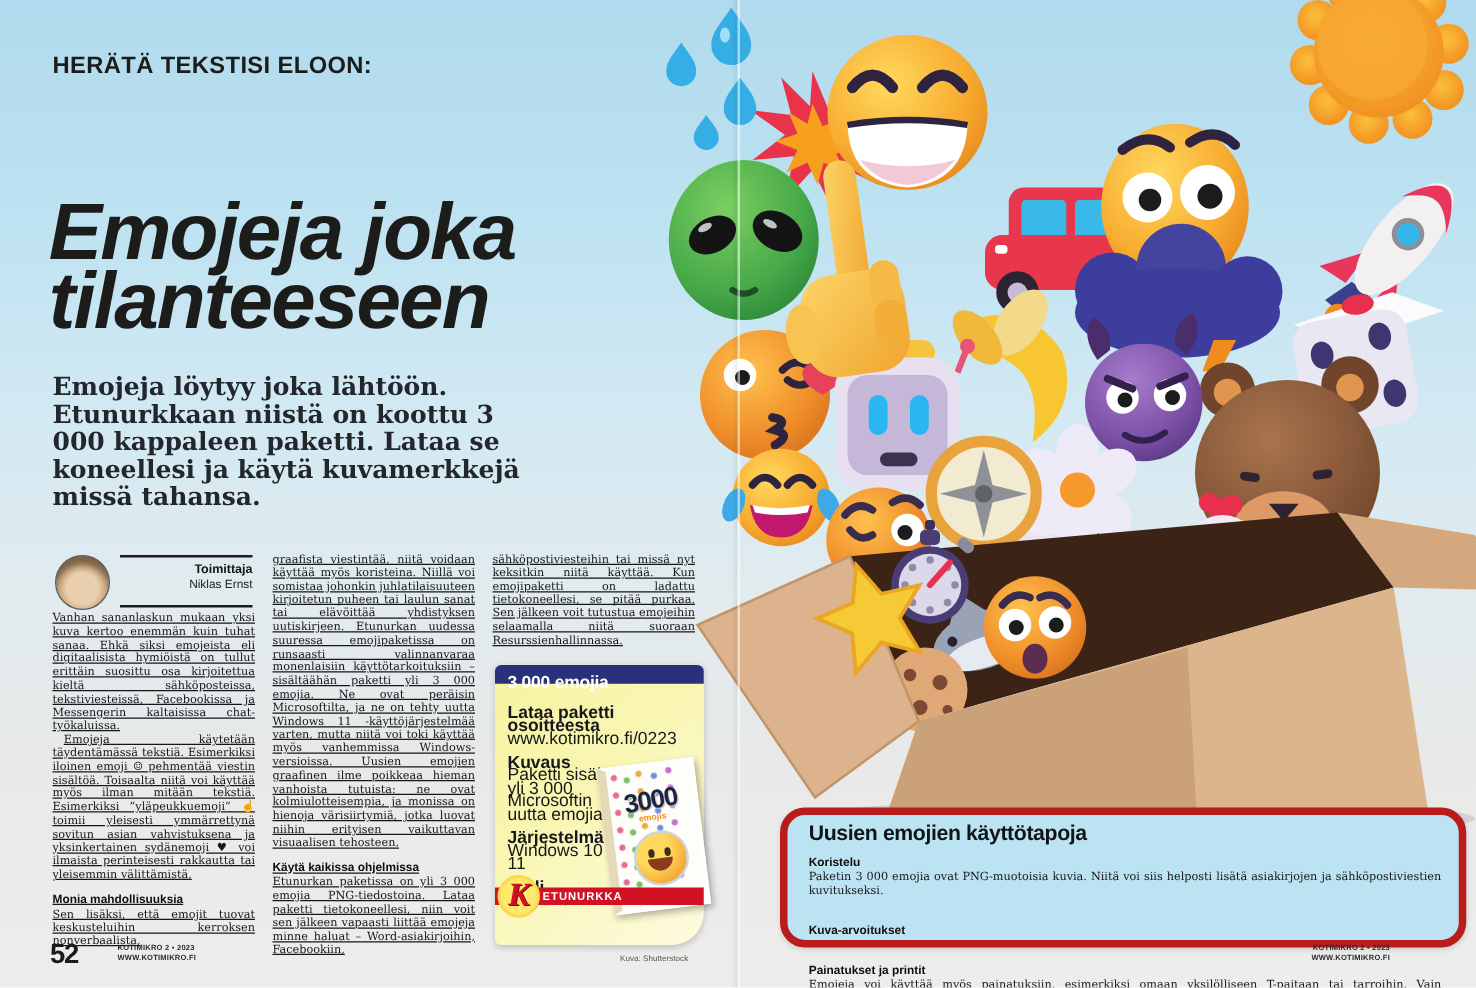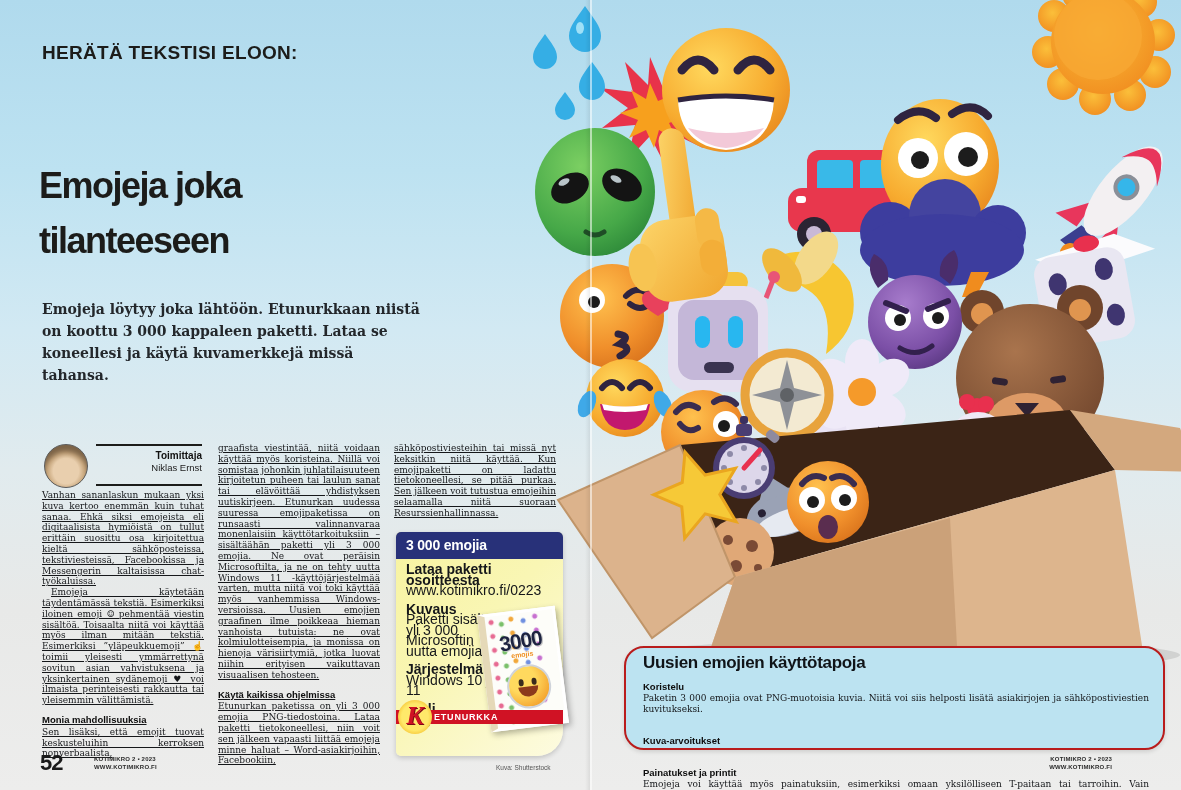--- a/index.html
+++ b/index.html
@@ -4,41 +4,41 @@
 <style>
   html,body{margin:0;padding:0;}
   body{
     width:1181px;height:790px;position:relative;overflow:hidden;
     font-family:"Liberation Sans",sans-serif;
     background:linear-gradient(180deg,#b0daed 0px,#bde2f1 170px,#d2e9f3 330px,#e1ebee 470px,#e8e9e8 610px,#ededec 790px);
   }
   .abs{position:absolute;}
   
   .kicker{left:42px;top:42px;font-weight:bold;font-size:19px;letter-spacing:.3px;color:#1c1c1a;}
-  .title{left:39px;top:158px;font-weight:bold;font-size:36px;line-height:55px;letter-spacing:-1.5px;color:#1c1c1a;}
-  .intro{left:42px;top:298px;width:380px;font-family:"DejaVu Serif",serif;font-weight:bold;font-size:14px;line-height:22px;color:#23272b;}
+  .title{left:39px;top:158px;font-weight:bold;font-size:64px;line-height:55px;letter-spacing:-1.5px;color:#1c1c1a;font-style:italic;}
+  .intro{left:42px;top:298px;width:380px;font-family:"DejaVu Serif",serif;font-weight:bold;font-size:20px;line-height:22px;color:#23272b;}
   .authorbox{left:44px;top:440px;width:160px;height:50px;}
   .author-photo{left:0;top:4px;width:42px;height:42px;border-radius:50%;
     background:radial-gradient(circle at 50% 62%,#e9cfae 0 38%,#c9a87e 55%,#8d7353 72%,#6b573e 100%);
     border:1px solid #5a5a5a;box-shadow:inset 0 10px 6px -4px #7c6347;}
   .author-rule{left:52px;width:106px;height:2px;background:#1c1c1a;}
   .author-role{left:52px;top:10px;width:106px;text-align:right;font-size:10px;font-weight:bold;color:#111;}
   .author-name{left:52px;top:22px;width:106px;text-align:right;font-size:9.5px;color:#222;}
   .col{width:162px;font-family:"DejaVu Serif",serif;font-size:9px;line-height:10.8px;text-align:justify;color:#15171a;text-decoration:underline;}
   .col p{margin:0;}
   .col p.indent{text-indent:9px;}
   .col h4{margin:9px 0 1px 0;font-family:"Liberation Sans",sans-serif;font-size:9.5px;color:#0d0d0d;}
   #col1{left:42px;top:490px;}
   #col2{left:218px;top:443px;}
   #col3{left:394px;top:443px;}
   
   .infobox{left:396px;top:532px;width:167px;height:224px;border-radius:5px 5px 26px 5px;
     background:linear-gradient(135deg,#f7f3a0 0%,#f9f6b4 45%,#fdfbe0 100%);
     box-shadow:0 2px 5px rgba(0,0,0,.18);}
-  .infobox-header{left:0;top:0;right:0;height:27px;background:#283179;border-radius:5px 5px 0 0;
+  .infobox-header{left:0;top:0;right:0;height:15px;background:#283179;border-radius:5px 5px 0 0;
     color:#fff;font-weight:bold;font-size:14px;line-height:27px;padding-left:10px;letter-spacing:-.2px;}
   .infobox-body{left:10px;top:32px;width:95px;font-size:14px;line-height:10.5px;color:#15171a;}
   .infobox-body .lbl{font-weight:bold;margin-top:8px;}
   .infobox-body .lbl:first-child{margin-top:0;}
   .product-box{left:88px;top:78px;width:68px;height:112px;transform:rotate(-7deg);
     background:#fdfdf9;border:3px solid #fff;border-left:7px solid #e5d9b8;
     box-shadow:2px 3px 6px rgba(0,0,0,.3);
     background-image:
       radial-gradient(circle 2px at 6px 6px,#e76a92 0 2px,transparent 3px),
       radial-gradient(circle 2px at 16px 9px,#7ac06a 0 2px,transparent 3px),
@@ -59,21 +59,21 @@
     background:radial-gradient(circle,#ffe96a 0 55%,#f7c93c 75%,rgba(247,201,60,0) 100%);
     text-align:center;font-family:"Liberation Serif",serif;font-style:italic;font-weight:bold;font-size:26px;line-height:32px;color:#d01224;text-shadow:1px 1px 0 #7d0a14;}
   
   .pageno{font-weight:bold;font-size:22px;letter-spacing:-1px;color:#1a1a1a;}
   .foot-mini{font-size:6px;line-height:7.5px;font-weight:bold;color:#2b2b2b;letter-spacing:.2px;}
   .credit{left:496px;top:764px;font-size:6.5px;color:#555;}
   
   .fold{left:590px;top:0;width:2px;height:790px;background:rgba(255,255,255,.55);z-index:30;}
   .fold-shadow{left:585px;top:0;width:5px;height:790px;background:linear-gradient(90deg,rgba(0,0,0,0) 0%,rgba(0,0,0,.07) 100%);z-index:29;}
   .illo{left:530px;top:0;width:651px;height:665px;z-index:5;}
-  .panel{left:624px;top:646px;width:537px;height:100px;background:#bce3f1;border:2px solid #b91c1c;border-radius:20px;z-index:20;box-shadow:0 2px 4px rgba(0,0,0,.12);}
+  .panel{left:624px;top:646px;width:537px;height:100px;background:#bce3f1;border:6px solid #b91c1c;border-radius:20px;z-index:20;box-shadow:0 2px 4px rgba(0,0,0,.12);}
   .panel-title{left:17px;top:5px;font-weight:bold;font-size:17px;letter-spacing:-.3px;color:#101418;}
   .panel-cols{left:17px;top:33px;right:14px;display:flex;gap:20px;flex-direction:column;}
   .panel-col{flex:1;}
   .panel-col h5{margin:0 0 1px 0;font-size:9.5px;color:#0d0d0d;font-family:"Liberation Sans",sans-serif;}
   .panel-col p{margin:0;font-family:"DejaVu Serif",serif;font-size:9px;line-height:11px;text-align:justify;color:#15171a;}
   .footR{z-index:25;}
 </style>
 </head>
 <body>
 

